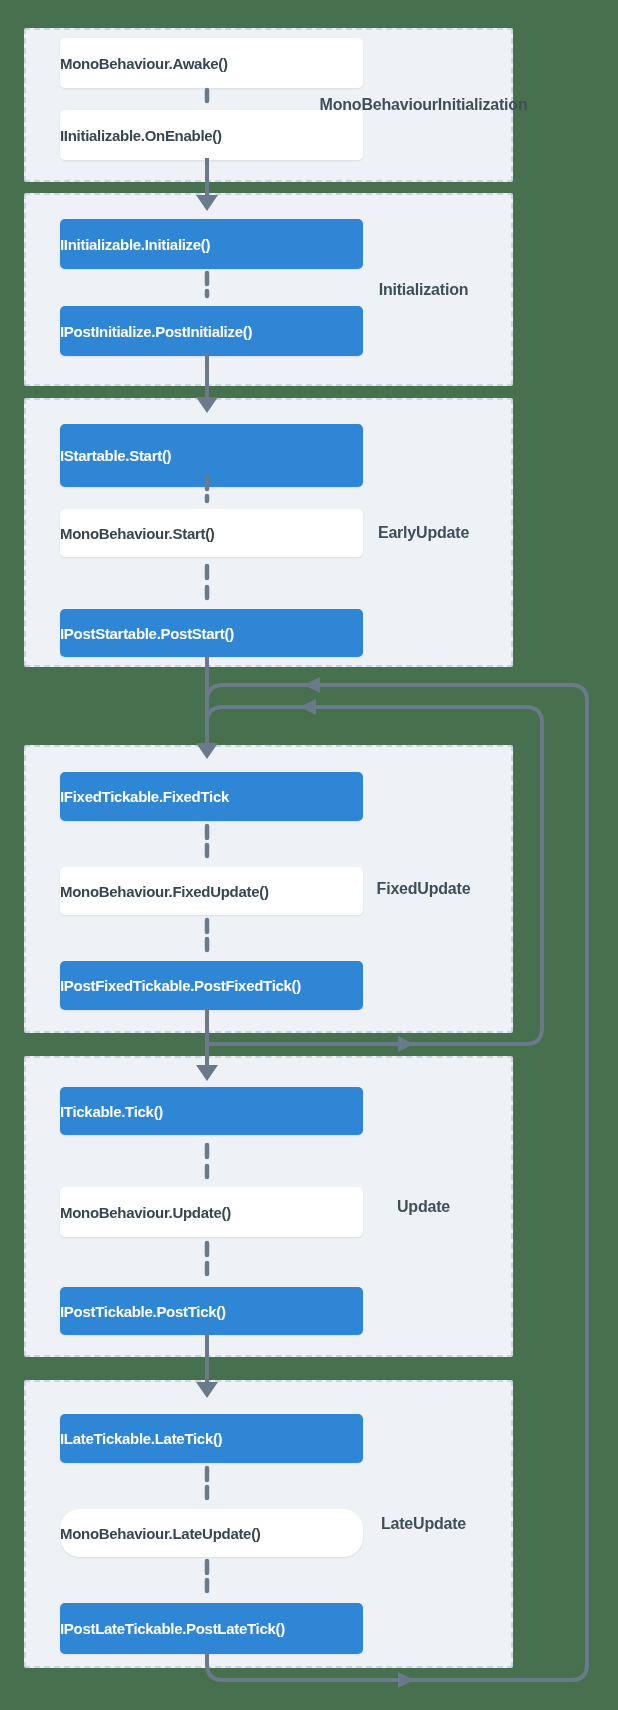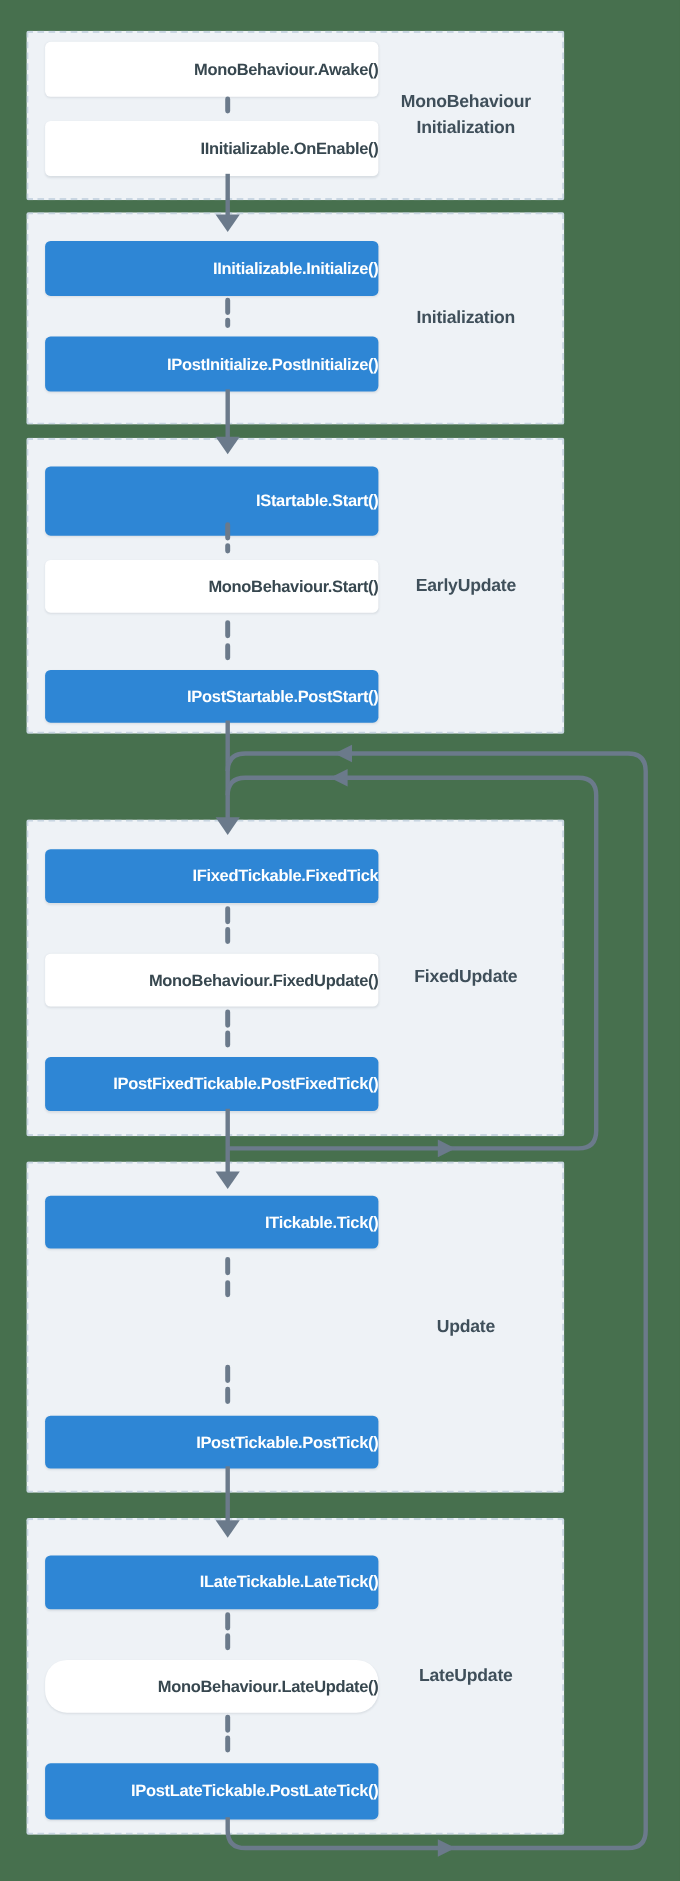--- a/index.html
+++ b/index.html
@@ -8,30 +8,30 @@
     background:#47704E;overflow:hidden;
     font-family:"Liberation Sans","DejaVu Sans",sans-serif;
   }
   .wires{position:absolute;left:0;top:0;width:618px;height:1710px;z-index:5;pointer-events:none;}
   .panel{
     position:absolute;left:24px;width:489px;
     background:#EEF2F6;border:2px dashed #C9D6E2;border-radius:2px;
     box-sizing:border-box;z-index:1;
   }
   .node{
-    position:absolute;left:15px;width:303px;border-radius:5px;
-    display:flex;align-items:center;justify-content:flex-end;
+    position:absolute;left:34px;width:303px;border-radius:5px;
+    display:flex;align-items:center;justify-content:flex-start;
     font-size:15px;font-weight:700;letter-spacing:-0.3px;
     box-shadow:0 1px 2px rgba(30,50,70,0.10);z-index:2;white-space:nowrap;
   }
   .node.plain{background:#FFFFFF;color:#37474F;}
   .node.accent{background:#2E86D5;color:#FFFFFF;}
   .panel-label{
     position:absolute;left:310px;right:0;top:0;bottom:0;
-    display:flex;flex-direction:column;align-items:center;justify-content:center;
+    display:flex;flex-direction:row;align-items:center;justify-content:center;
     color:#3F4F5A;font-size:16px;font-weight:700;letter-spacing:-0.2px;line-height:24px;
     text-align:center;z-index:2;white-space:nowrap;
   }
   .wire{fill:none;stroke:#6B7A8B;stroke-width:4;}
   .dashes{fill:none;stroke:#6B7A8B;stroke-width:4.5;stroke-linecap:round;}
   .head{fill:#6B7A8B;stroke:none;}
 </style>
 </head>
 <body>
 
@@ -127,20 +127,23 @@
     </div>
     <div class="panel-label">
       <span>FixedUpdate</span>
     </div>
   </div>
 
   <div class="panel" style="top:1056px;height:301px;">
     <div class="node accent" style="top:29px;height:48px;">
       <span>ITickable.Tick()</span>
     </div>
+    <div class="node plain" style="top:129px;height:50px;">
+      <span>MonoBehaviour.Update()</span>
+    </div>
     <div class="node accent" style="top:229px;height:48px;">
       <span>IPostTickable.PostTick()</span>
     </div>
     <div class="panel-label">
       <span>Update</span>
     </div>
   </div>
 
   <div class="panel" style="top:1380px;height:288px;">
     <div class="node accent" style="top:32px;height:49px;">

